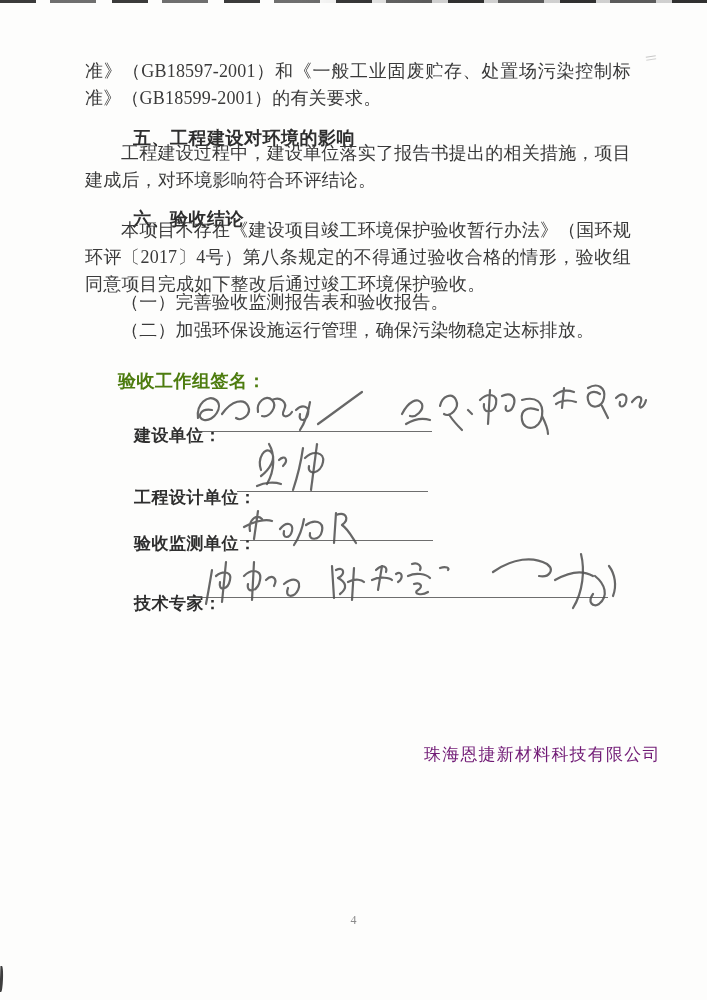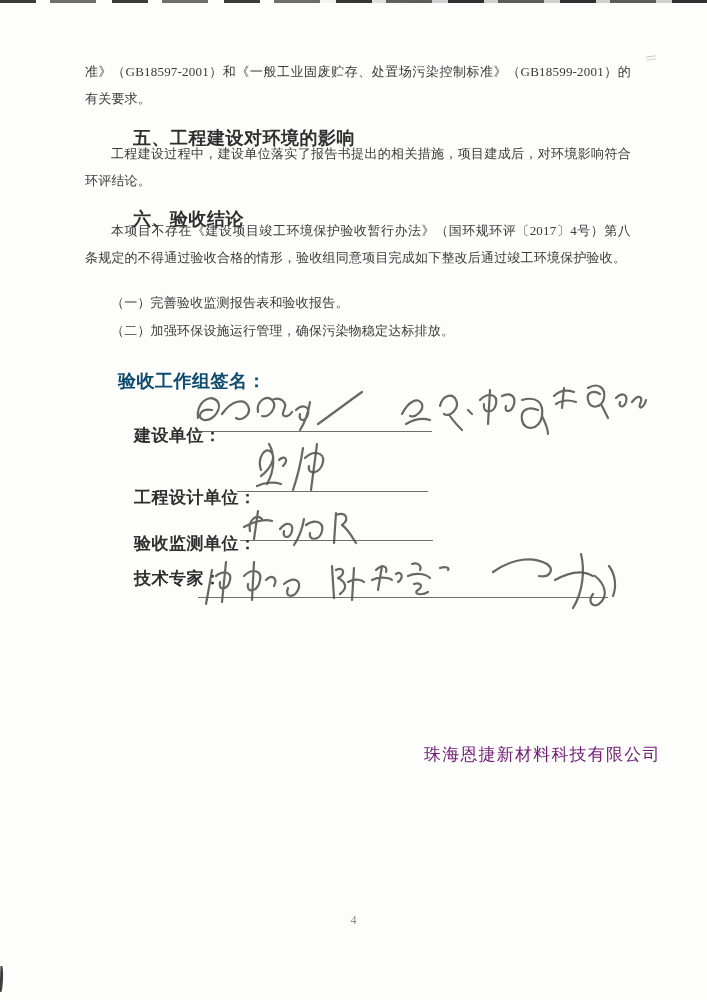--- a/index.html
+++ b/index.html
@@ -26,52 +26,52 @@
     background:#3e3e3e;border-radius:0 60% 60% 0;transform:rotate(2deg);
   }
   .scan-speck{
     position:absolute;left:646px;top:56px;width:10px;height:2px;
     border-top:1px solid #b9b9b9;border-bottom:1px solid #c6c6c6;
     transform:rotate(-8deg);opacity:.8;
   }
   
   .body-text{
     position:absolute;left:85px;width:546px;
-    font-size:13px;line-height:27px;letter-spacing:.2px;
+    font-size:18px;line-height:27px;letter-spacing:.2px;
     margin:0;text-align:justify;
   }
   .indent{text-indent:2em;}
   .heading{
     position:absolute;left:85px;width:546px;margin:12px;
     font-family:"Liberation Sans","DejaVu Sans",sans-serif;
     font-weight:bold;font-size:18px;line-height:27px;color:#2e2e2e;
     text-indent:2em;letter-spacing:.5px;
   }
   .p-cont{top:58px;}
   .h-sec5{top:113px;}
   .p-sec5{top:140px;}
   .h-sec6{top:194px;}
   .p-sec6{top:217px;}
   .p-item1{top:289px;}
   .p-item2{top:317px;}
   
   .sig-heading{
     position:absolute;left:118px;top:369px;margin:0;
     font-family:Liberation Serif, serif;
-    font-weight:bold;font-size:18px;color:#0c4a6e;letter-spacing:.5px;
+    font-weight:bold;font-size:18px;color:#4d7c0f;letter-spacing:.5px;
   }
   .sig-label{
     position:absolute;margin:16px;
     font-family:"Liberation Sans","DejaVu Sans",sans-serif;
     font-weight:bold;font-size:17px;color:#2e2e2e;letter-spacing:.5px;
   }
   .lbl-row1{left:118px;top:408px;}
   .lbl-row2{left:118px;top:470px;}
   .lbl-row3{left:118px;top:516px;}
-  .lbl-row4{left:118px;top:551px;}
+  .lbl-row4{left:118px;top:576px;}
   .sig-line{position:absolute;height:0;border-bottom:1.5px solid #4a4a4a;opacity:.8;}
   .line-row1{left:192px;top:431px;width:240px;}
   .line-row2{left:237px;top:491px;width:191px;}
   .line-row3{left:240px;top:540px;width:193px;}
   .line-row4{left:198px;top:597px;width:410px;}
   .sig-svg{position:absolute;overflow:visible;}
   .sig-svg path{fill:none;stroke:#525252;stroke-width:2.2;stroke-linecap:round;stroke-linejoin:round;opacity:.88;}
   .svg-a1{left:192px;top:388px;}
   .svg-a2{left:396px;top:380px;}
   .svg-a3{left:548px;top:376px;}

